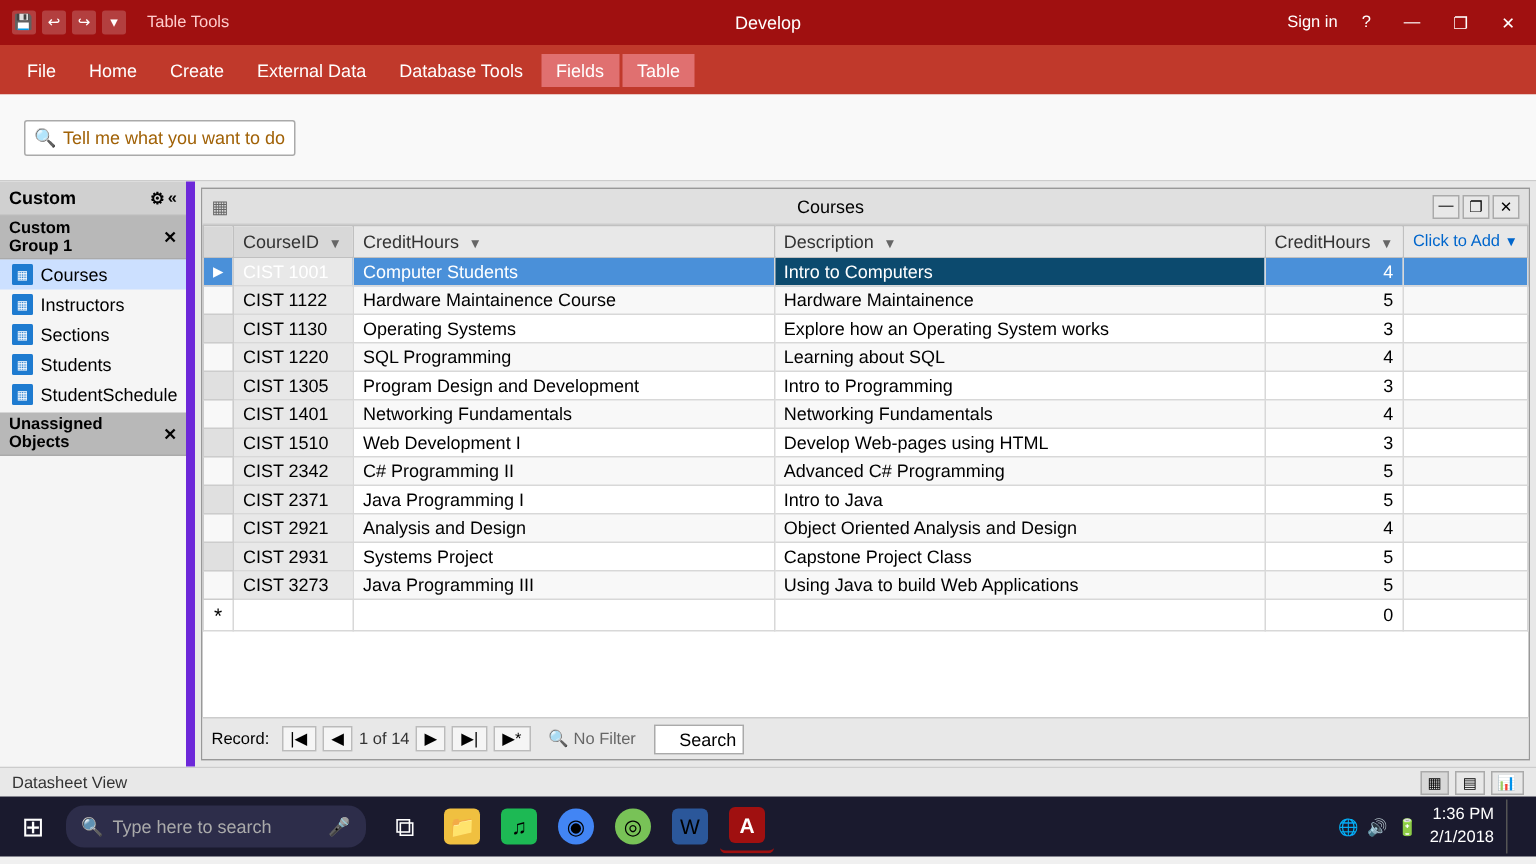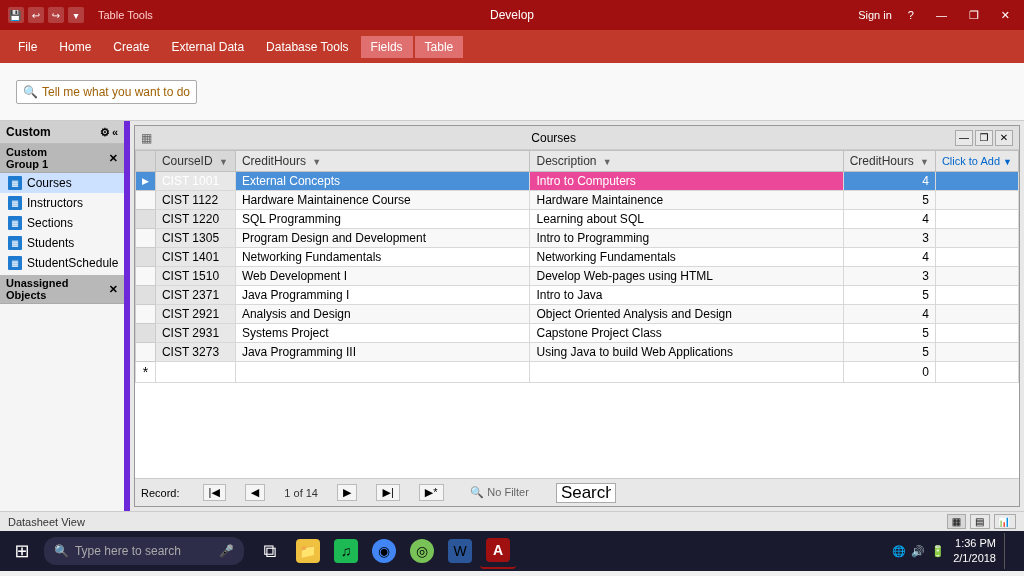--- a/index.html
+++ b/index.html
@@ -179,39 +179,40 @@
     .add-col { background: #e8e8e8 !important; width: 80px; color: #0066cc; font-size: 11px; }
     .new-row td { background: #fff; }
     .new-row td:first-child { text-align: center; font-size: 14px; }
     .record-nav {
       height: 28px;
       background: #e8e8e8;
       border-top: 1px solid #ccc;
       display: flex;
       align-items: center;
       padding: 0 6px;
-      gap: 19px;
+      gap: 4px;
       font-size: 11px;
     }
     .record-nav-btn {
       border: 1px solid #bbb;
       background: #f5f5f5;
       padding: 1px 5px;
       cursor: pointer;
       font-size: 11px;
     }
     .record-info { font-size: 11px; color: #333; }
     .filter-indicator { color: #666; font-size: 11px; margin-left: 8px; }
     .search-box {
       margin-left: 8px;
       height: 20px;
       border: 1px solid #aaa;
       padding: 0 4px;
-      font-size: 17px;
+      font-size: 12px;
       width: 60px;
+      text-align: right;
     }
 
     
     .status-bar {
       height: 20px;
       background: #e8e8e8;
       border-top: 1px solid #ccc;
       display: flex;
       align-items: center;
       padding: 0 8px;
@@ -409,35 +410,43 @@
               <th class="add-col">
                 <span style="color:#0066cc;">Click to Add</span>
                 <span style="font-size:9px;">▼</span>
               </th>
             </tr>
           </thead>
           <tbody id="table-body">
               <tr class="selected">
                 <td class="row-selector row-selector-selected" style="background: rgb(74, 144, 217); text-align: center; color: white; font-size: 9px;">▶</td>
                 <td class="first-col" style="background: rgb(26, 95, 160); color: white;">CIST 1001</td>
-                <td style="background: rgb(74, 144, 217); color: white;">External Concepts</td>
-                <td style="background: #ec4899; color: white;">Intro to Computers</td>
+                <td style="background: rgb(74, 144, 217); color: white;">Computer Students</td>
+                <td style="background: #0c4a6e; color: white;">Intro to Computers</td>
                 <td class="credit-col" style="background: rgb(74, 144, 217); color: white;">4</td>
                 <td></td>
               </tr>
               <tr>
                 <td class="row-selector"></td>
                 <td class="first-col">CIST 1122</td>
                 <td>Hardware Maintainence Course</td>
                 <td>Hardware Maintainence</td>
                 <td class="credit-col">5</td>
                 <td></td>
               </tr>
               <tr>
                 <td class="row-selector"></td>
+                <td class="first-col">CIST 1130</td>
+                <td>Operating Systems</td>
+                <td>Explore how an Operating System works</td>
+                <td class="credit-col">3</td>
+                <td></td>
+              </tr>
+              <tr>
+                <td class="row-selector"></td>
                 <td class="first-col">CIST 1220</td>
                 <td>SQL Programming</td>
                 <td>Learning about SQL</td>
                 <td class="credit-col">4</td>
                 <td></td>
               </tr>
               <tr>
                 <td class="row-selector"></td>
                 <td class="first-col">CIST 1305</td>
                 <td>Program Design and Development</td>
@@ -452,20 +461,28 @@
                 <td>Networking Fundamentals</td>
                 <td class="credit-col">4</td>
                 <td></td>
               </tr>
               <tr>
                 <td class="row-selector"></td>
                 <td class="first-col">CIST 1510</td>
                 <td>Web Development I</td>
                 <td>Develop Web-pages using HTML</td>
                 <td class="credit-col">3</td>
+                <td></td>
+              </tr>
+              <tr>
+                <td class="row-selector"></td>
+                <td class="first-col">CIST 2342</td>
+                <td>C# Programming II</td>
+                <td>Advanced C# Programming</td>
+                <td class="credit-col">5</td>
                 <td></td>
               </tr>
               <tr>
                 <td class="row-selector"></td>
                 <td class="first-col">CIST 2371</td>
                 <td>Java Programming I</td>
                 <td>Intro to Java</td>
                 <td class="credit-col">5</td>
                 <td></td>
               </tr>

